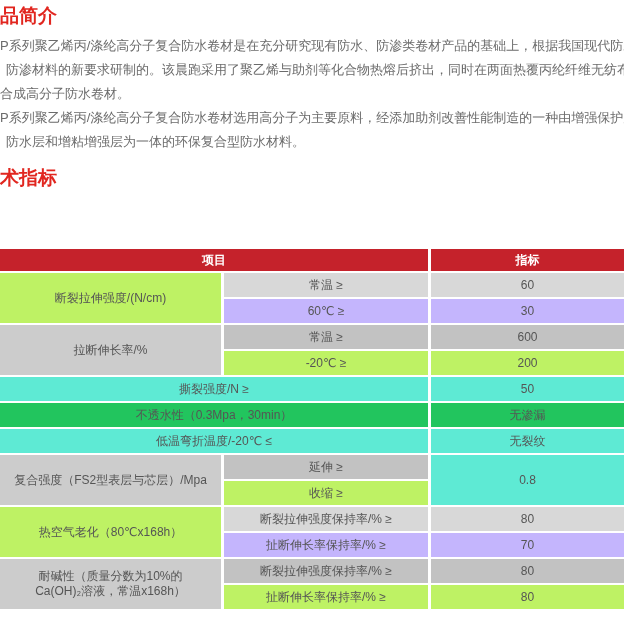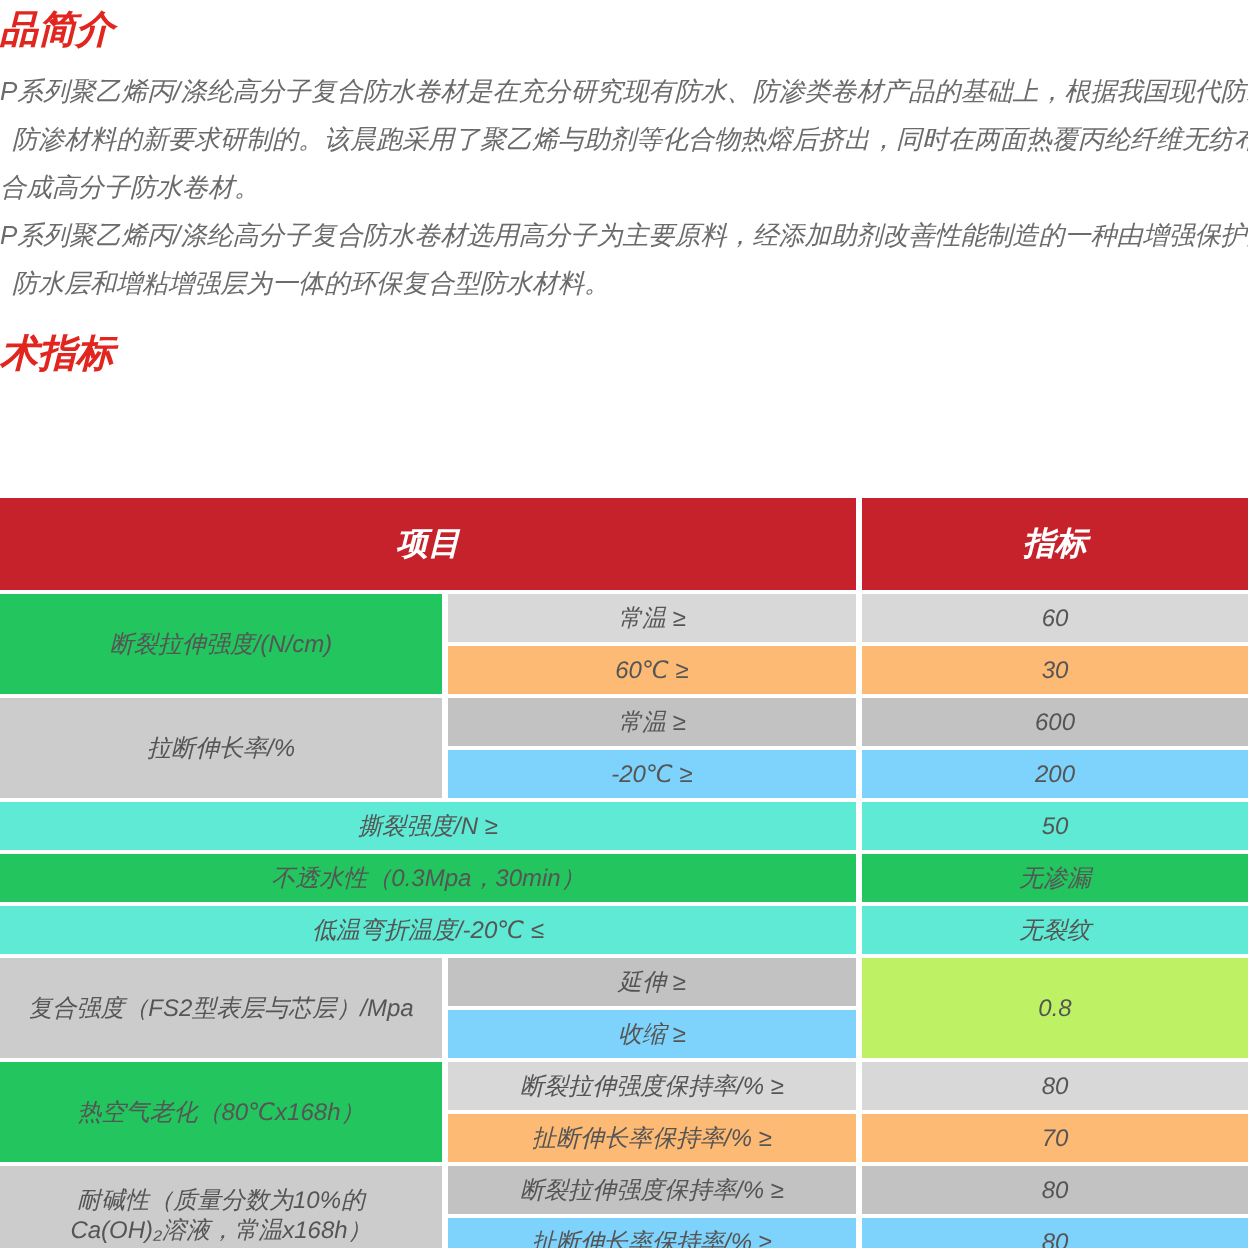--- a/index.html
+++ b/index.html
@@ -8,21 +8,20 @@
   }
   body {
     width: 624px; height: 624px;
     overflow: hidden;
     font-family: "Liberation Sans", "DejaVu Sans", sans-serif;
   }
   .doc {
     position: relative;
     width: 624px; height: 624px;
     overflow: hidden;
-    font-style: italic;
   }
   .sec-heading {
     position: absolute; left: 0;
     font-size: 19px; font-weight: bold;
     color: #e1261f;
     line-height: 20px;
     white-space: nowrap;
   }
   #sec1 { top: 6px; }
   #sec2 { top: 168px; }
@@ -49,43 +48,43 @@
     position: absolute; left: 0; top: 249px;
     width: 624px;
     border-collapse: separate; border-spacing: 0;
     table-layout: fixed;
     font-size: 12px; color: #555555;
   }
   .spec th {
     height: 22px;
     background: #c5222b;
     color: #ffffff;
-    font-size: 16px; font-weight: bold;
+    font-size: 12px; font-weight: bold;
     text-align: center; vertical-align: middle;
-    padding: 12px;
+    padding: 0;
   }
   .spec td {
     height: 24px;
     border-top: 2px solid #ffffff;
     text-align: center; vertical-align: middle;
     padding: 0;
     overflow: hidden;
   }
   .brd-r { border-right: 3px solid #ffffff; }
   
-  .gl-left { background: #22c55e; }
+  .gl-left { background: #bef264; }
   .gl-a    { background: #d8d8d8; }
-  .gl-b    { background: #fdba74; }
+  .gl-b    { background: #c4b5fd; }
   .gl-full { background: #5eead4; }
   
   .gd-left { background: #cccccc; }
   .gd-a    { background: #c2c2c2; }
-  .gd-b    { background: #7dd3fc; }
+  .gd-b    { background: #bef264; }
   .gd-full { background: #22c55e; }
-  .gd-merged { background: #bef264; }
+  .gd-merged { background: #5eead4; }
   .two-line div { line-height: 15px; }
 </style>
 </head>
 <body>
 
 <div class="doc">
 
   <div id="sec1" class="sec-heading">品简介</div>
 
   <div id="para1" class="para">

